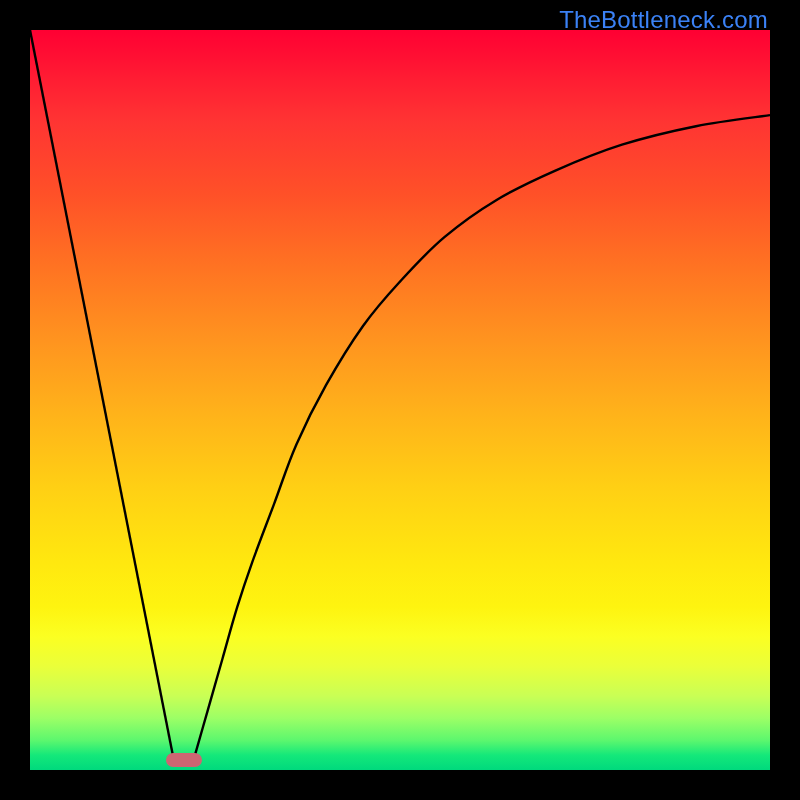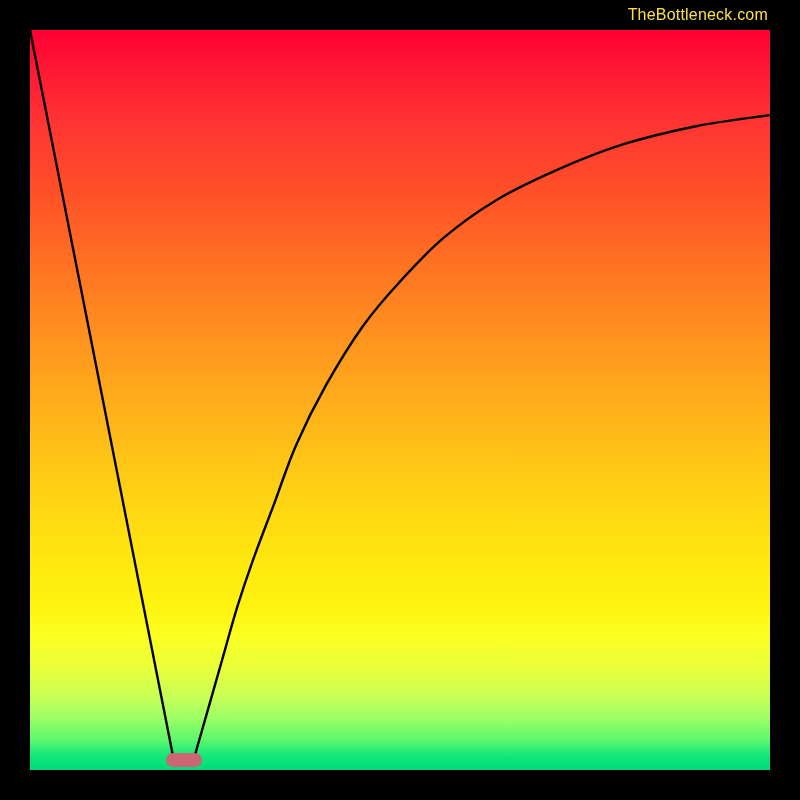--- a/index.html
+++ b/index.html
@@ -42,22 +42,22 @@
       #9cff66 93%,
       #5cf76e 96%,
       #14e87a 98%,
       #00d97d 100%
     );
   }
   .watermark {
     position: absolute;
     top: 6px;
     right: 32px;
-    color: #fde047;
-    font-size: 16px;
+    color: #3b82f6;
+    font-size: 24px;
     font-weight: 400;
     letter-spacing: 0.2px;
     user-select: none;
   }
   svg.curve {
     position: absolute;
     left: 0;
     top: 0;
     width: 740px;
     height: 740px;

